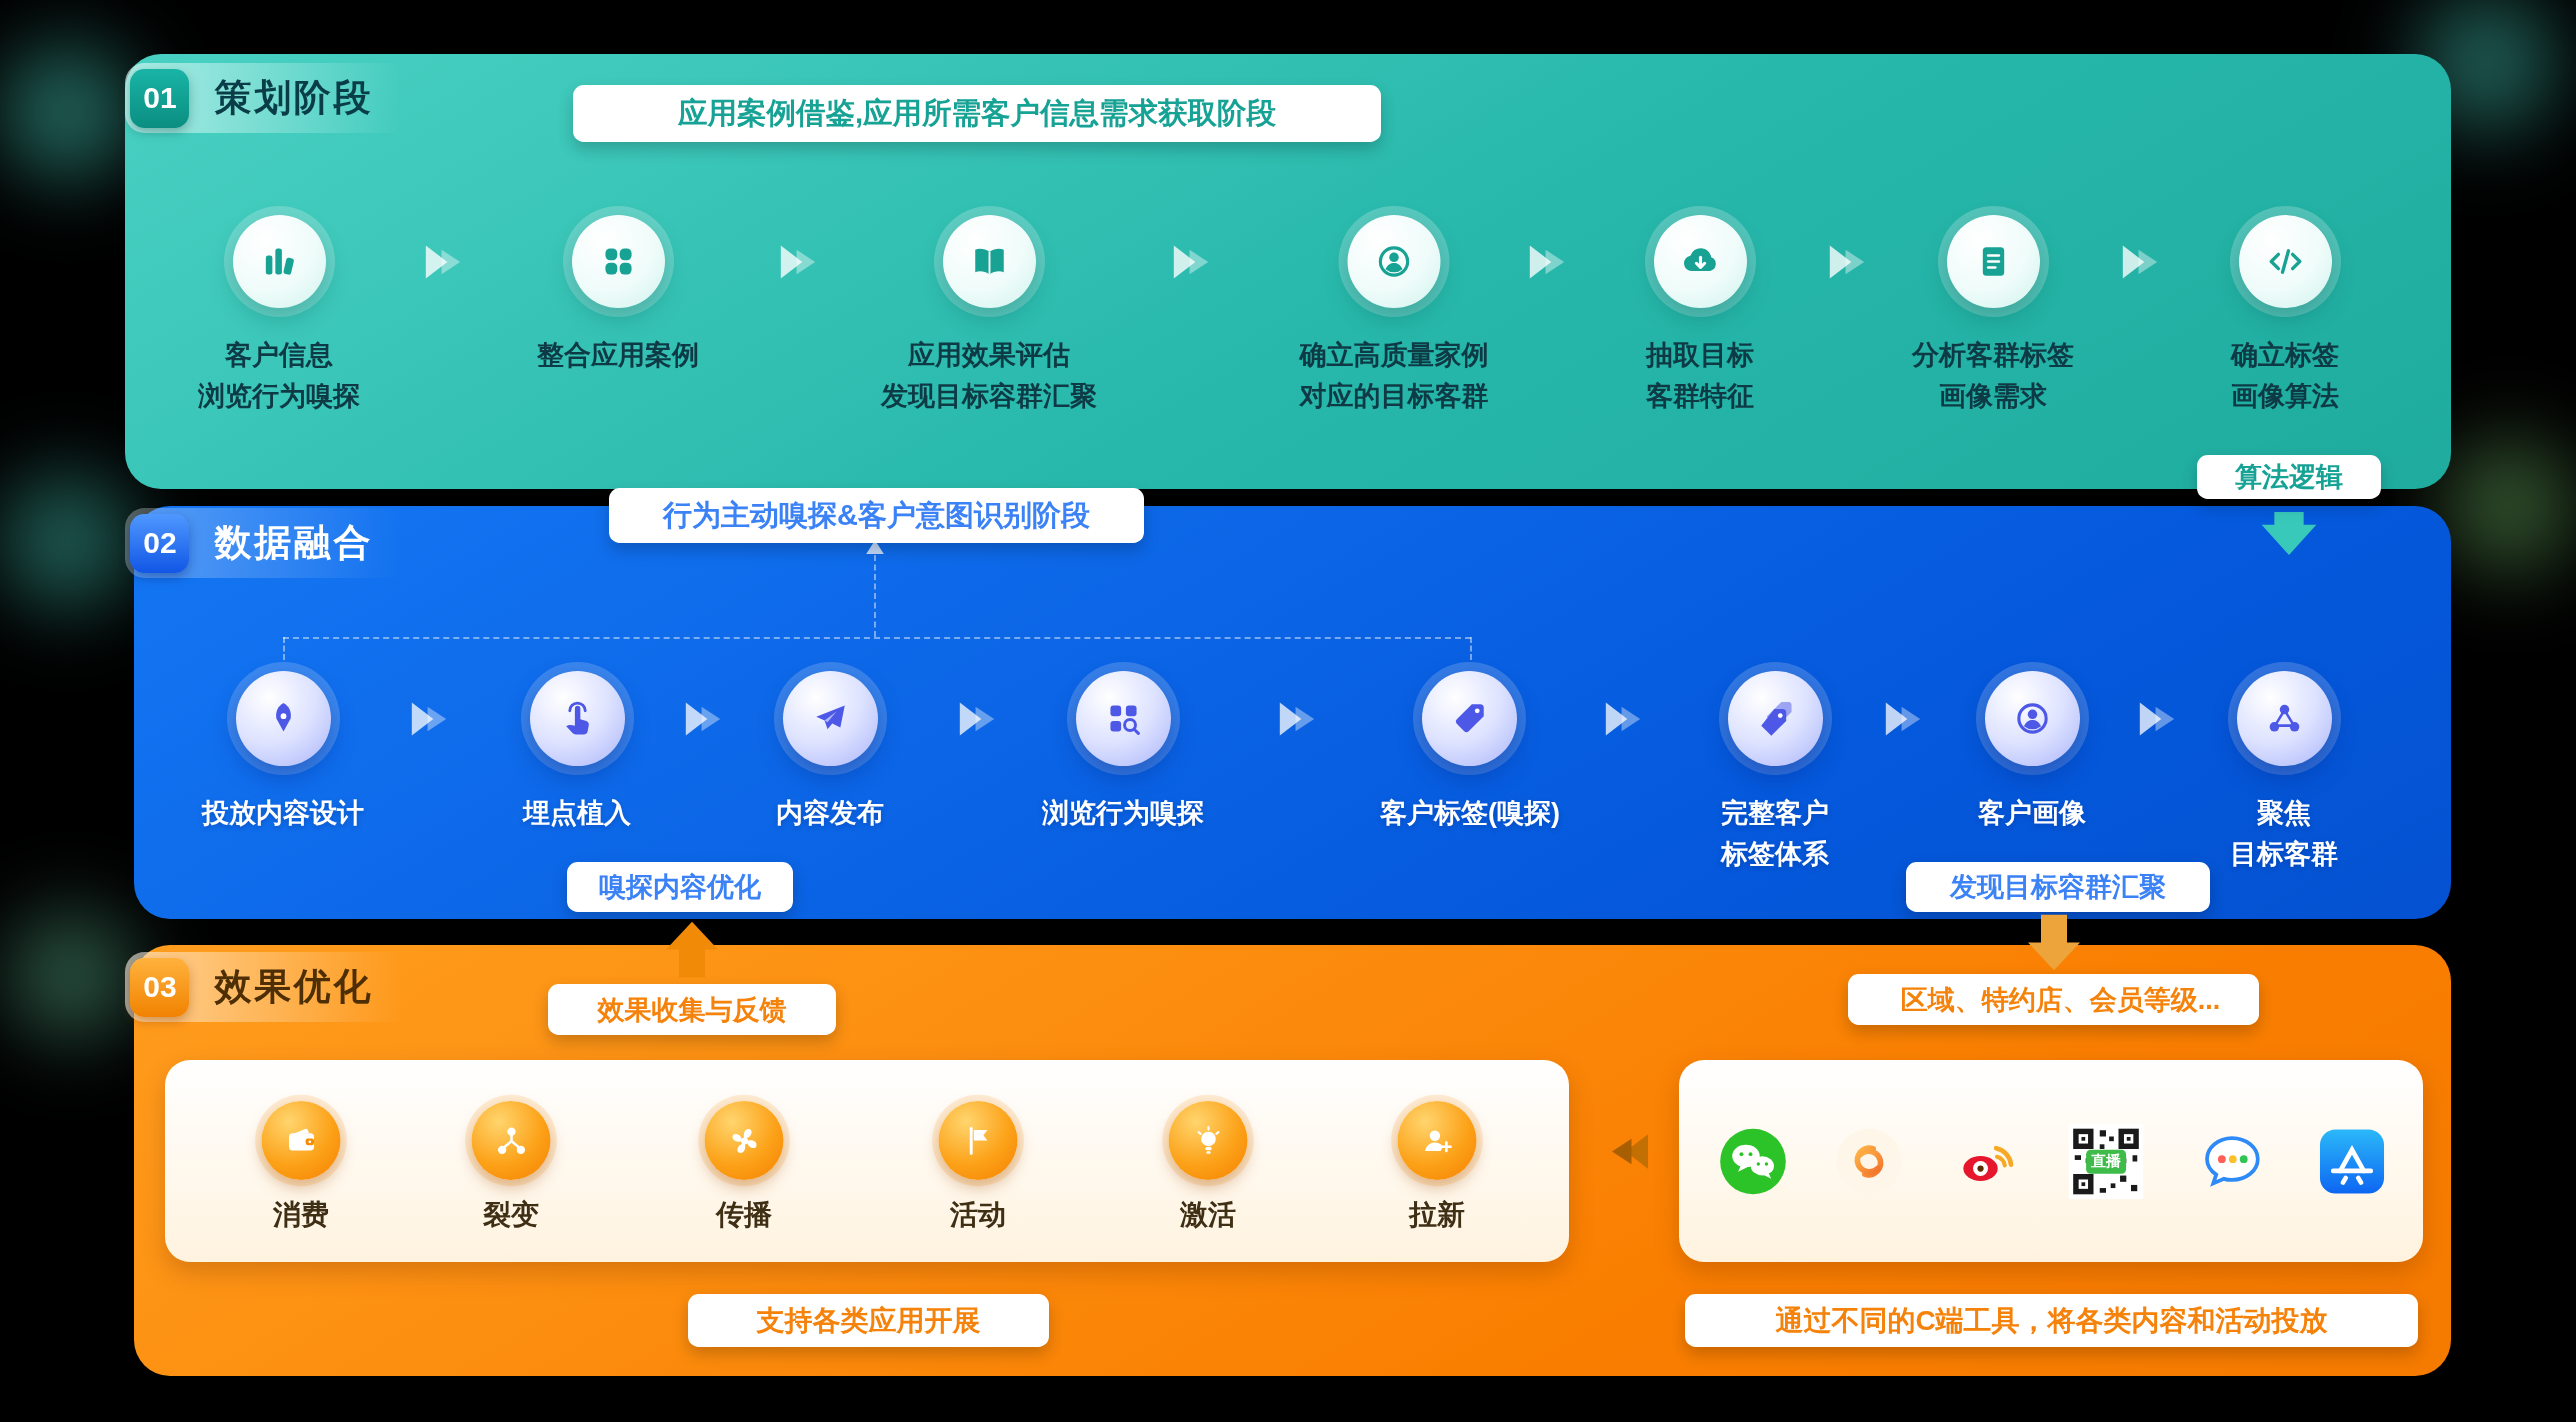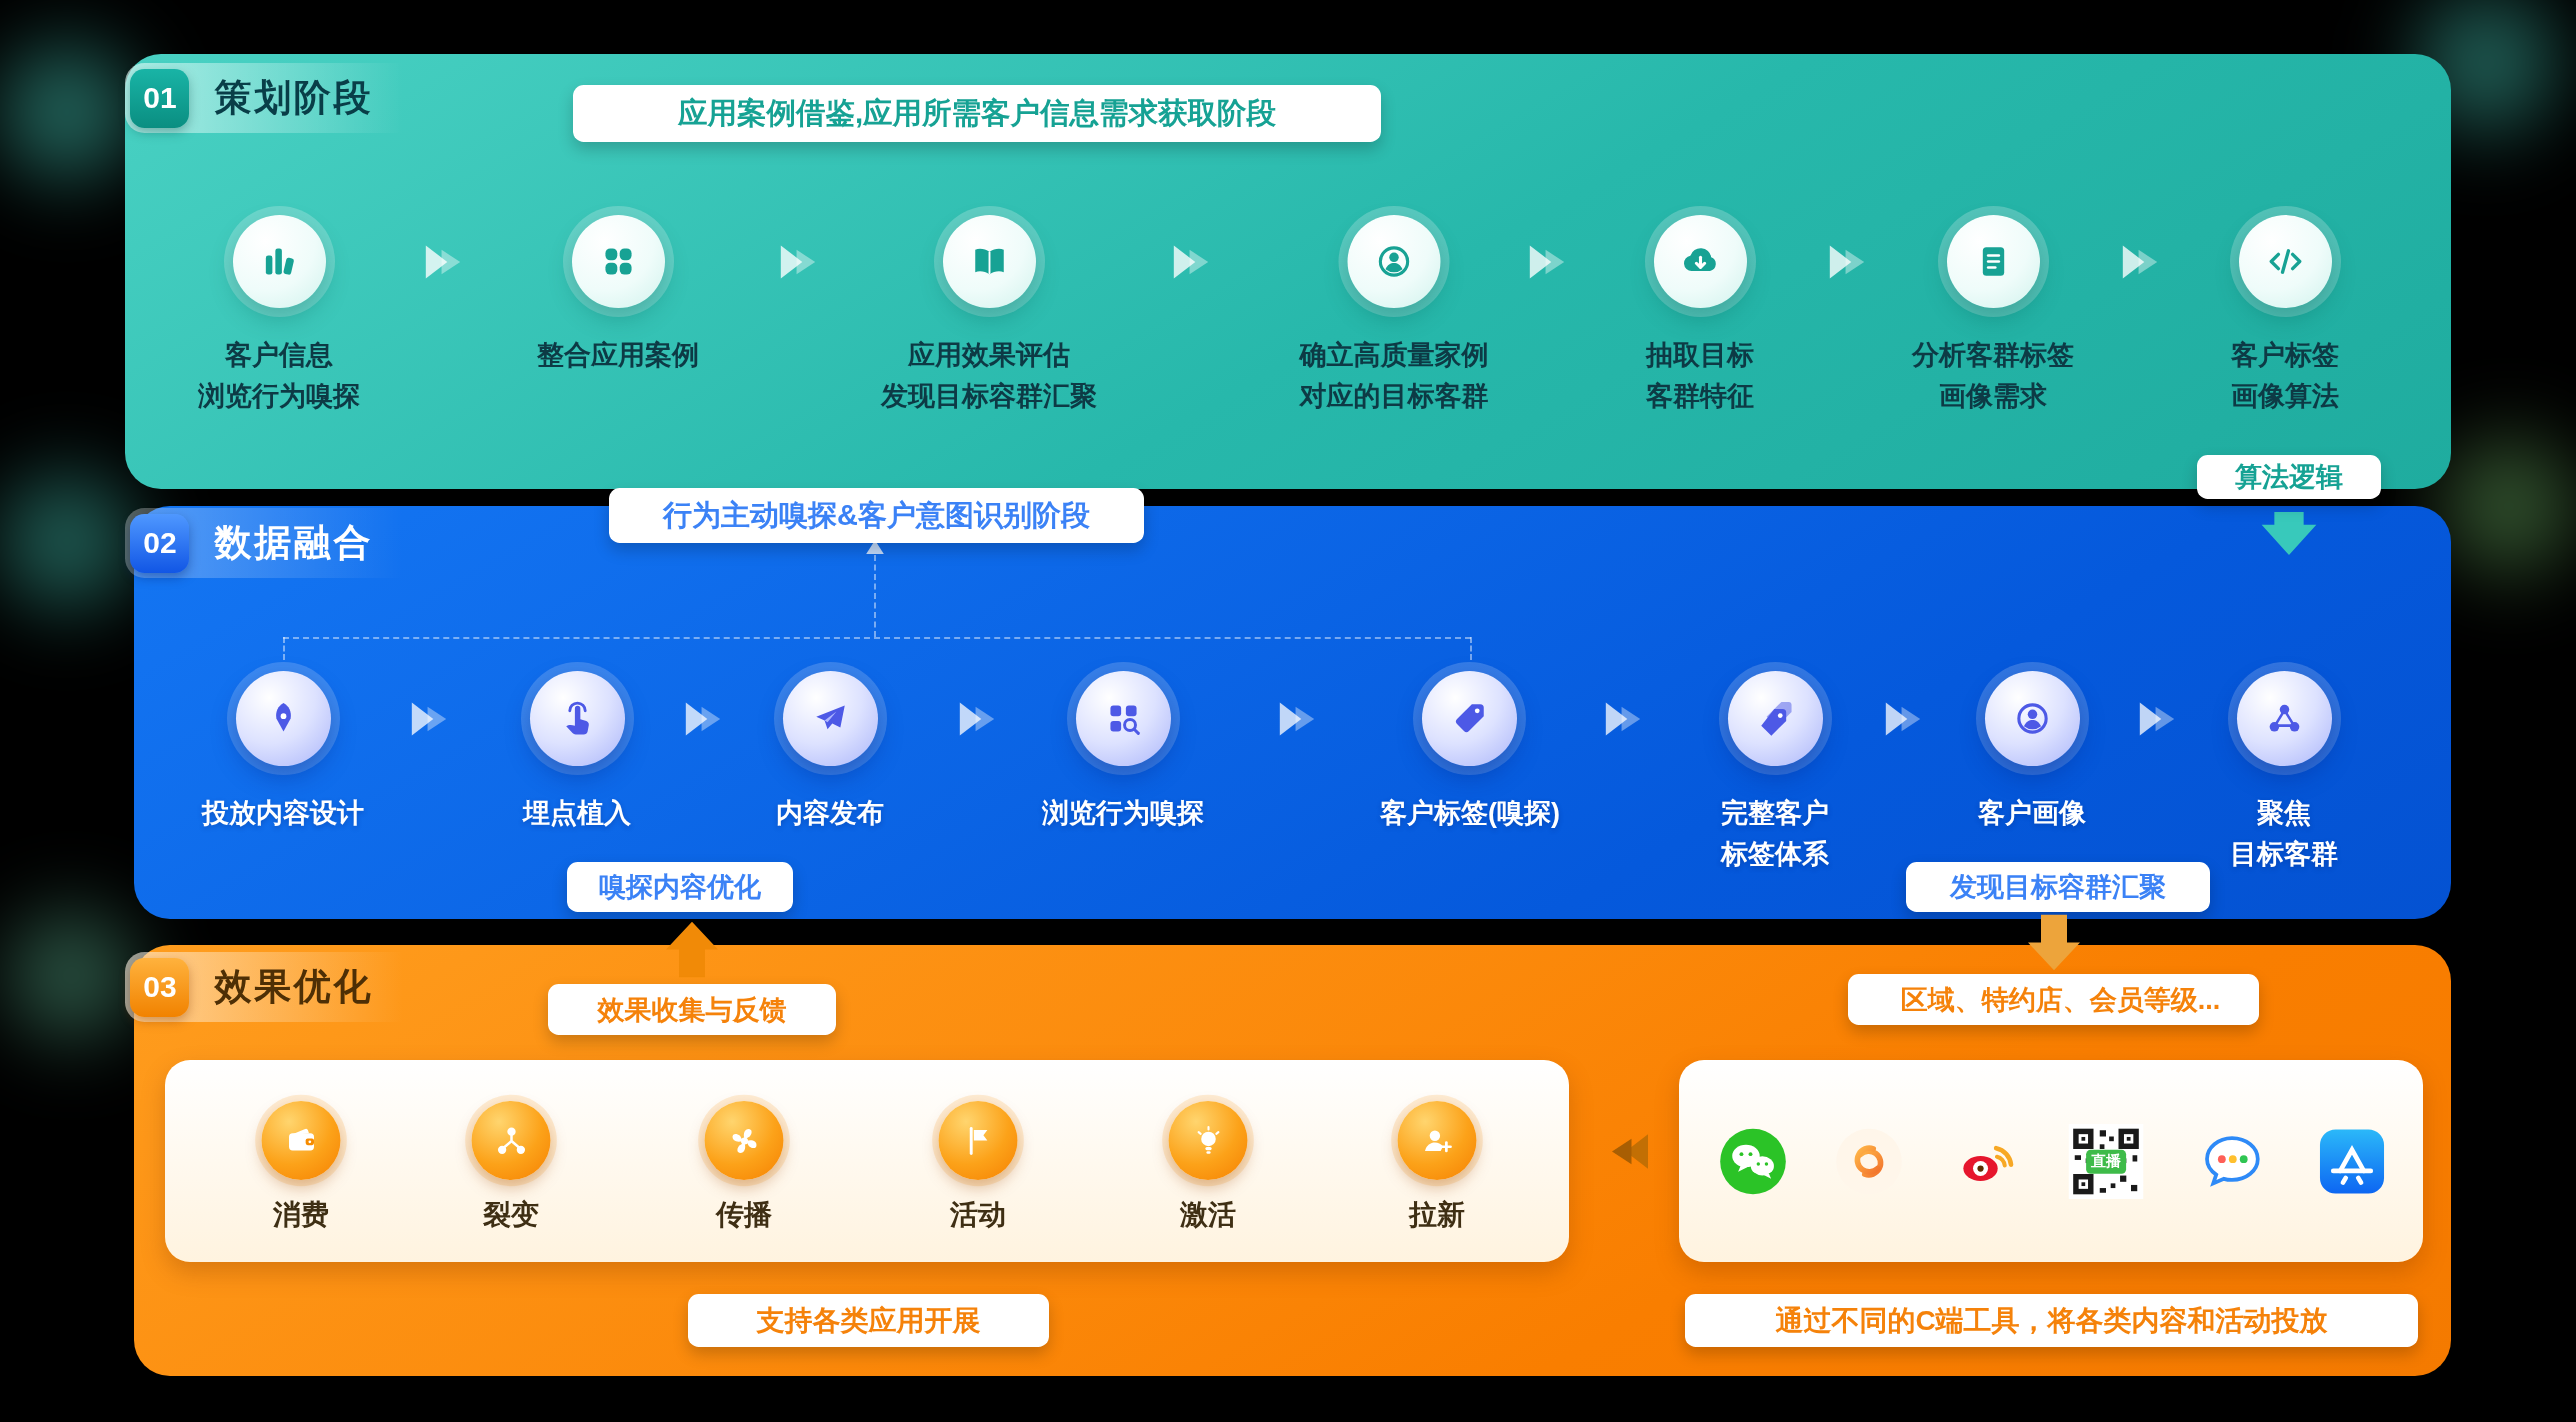--- a/index.html
+++ b/index.html
@@ -216,21 +216,21 @@
     <div class="icon-circle ic1">
       <svg viewBox="0 0 48 48">
           <g fill="none" stroke="#17A294" stroke-width="2.8" stroke-linecap="round" stroke-linejoin="round">
             <path d="M18 18l-6 6 6 6"></path>
             <path d="M30 18l6 6-6 6"></path>
             <path d="M26.5 15l-5 18"></path>
           </g>
         </svg>
     </div>
     <div class="step-label lbl-dark">
-      <span>客户标签</span>
+      <span>确立标签</span>
       <span>画像算法</span>
     </div>
   </div>
 
   <div class="pill teal-t" style="left:2197px; top:455px; width:184px; height:44px; font-size:27px; z-index:5;">算法逻辑</div>
   <div class="varrow" style="left:2289px; top:512px; width:57px; height:43px; z-index:4;">
     <svg viewBox="0 0 56 44" style="width:100%;height:100%;">
         <path d="M13 0h30v13h13L28 44 0 13h13z" fill="#38C9BB"></path>
       </svg>
   </div>

